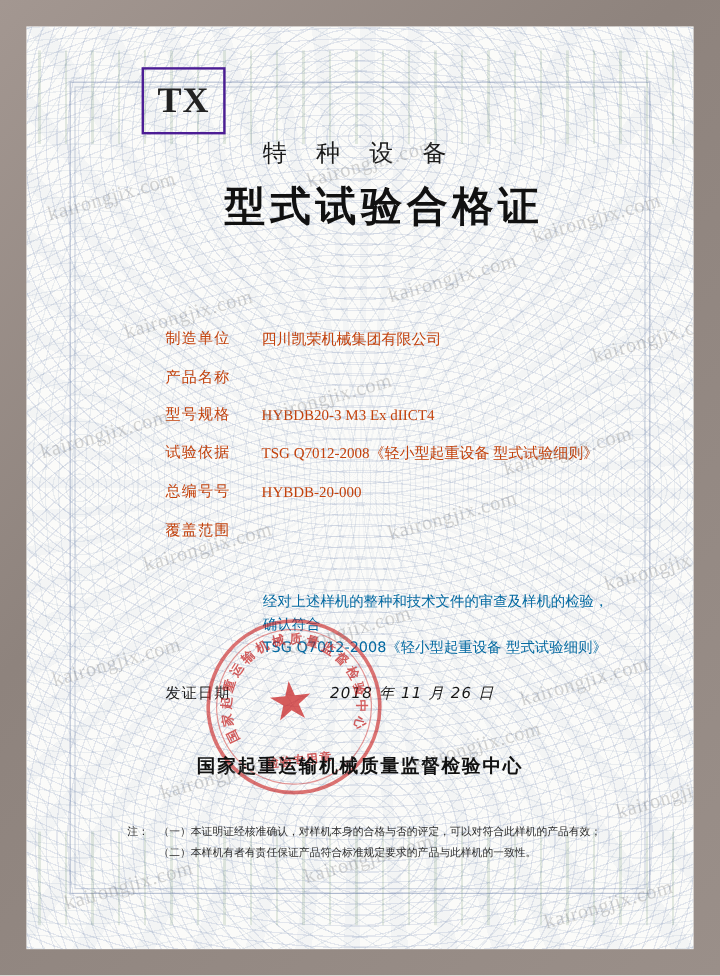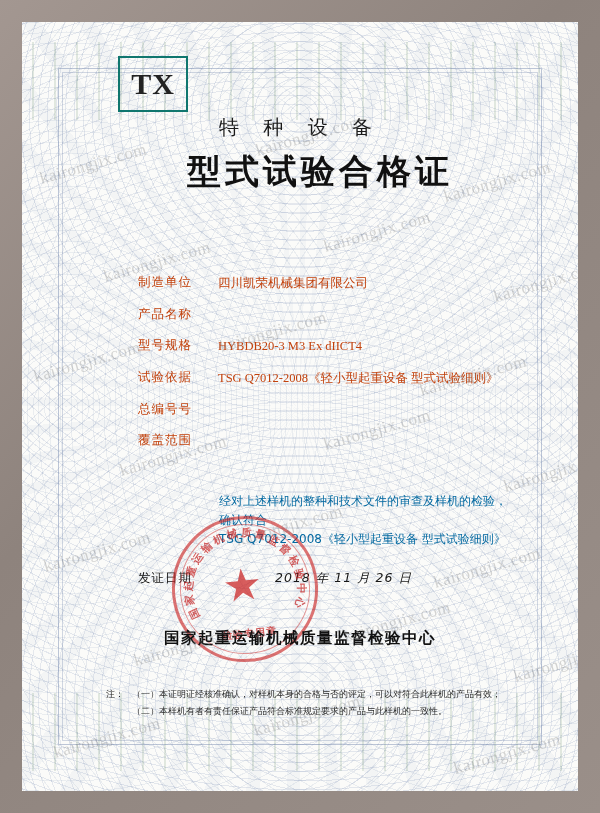--- a/index.html
+++ b/index.html
@@ -96,21 +96,21 @@
     right: 0;
     top: 92px;
     text-align: center;
   }
   .tx-box {
     position: absolute;
     left: 96px;
     top: 34px;
     width: 66px;
     height: 52px;
-    border: 2px solid #0f766e;
+    border: 2px solid #4c1d95;
     display: flex;
     align-items: center;
     justify-content: center;
   }
   .tx-box span {
     font-family: "Liberation Serif", "DejaVu Serif", serif;
     font-size: 30px;
     font-weight: bold;
     color: #222;
     letter-spacing: 1px;
@@ -335,20 +335,21 @@
         <div class="field-row">
           <div class="field-label">型号规格</div>
           <div class="field-value">HYBDB20-3 M3 Ex dIICT4</div>
         </div>
         <div class="field-row">
           <div class="field-label">试验依据</div>
           <div class="field-value">TSG Q7012-2008《轻小型起重设备 型式试验细则》</div>
         </div>
         <div class="field-row">
           <div class="field-label">总编号号</div>
+          <div class="field-value">HYBDB-20-000</div>
         </div>
         <div class="field-row">
           <div class="field-label">覆盖范围</div>
         </div>
       </div>
 
       <div class="statement">
         <div>经对上述样机的整种和技术文件的审查及样机的检验，确认符合</div>
         <div>TSG Q7012-2008《轻小型起重设备   型式试验细则》</div>
       </div>

